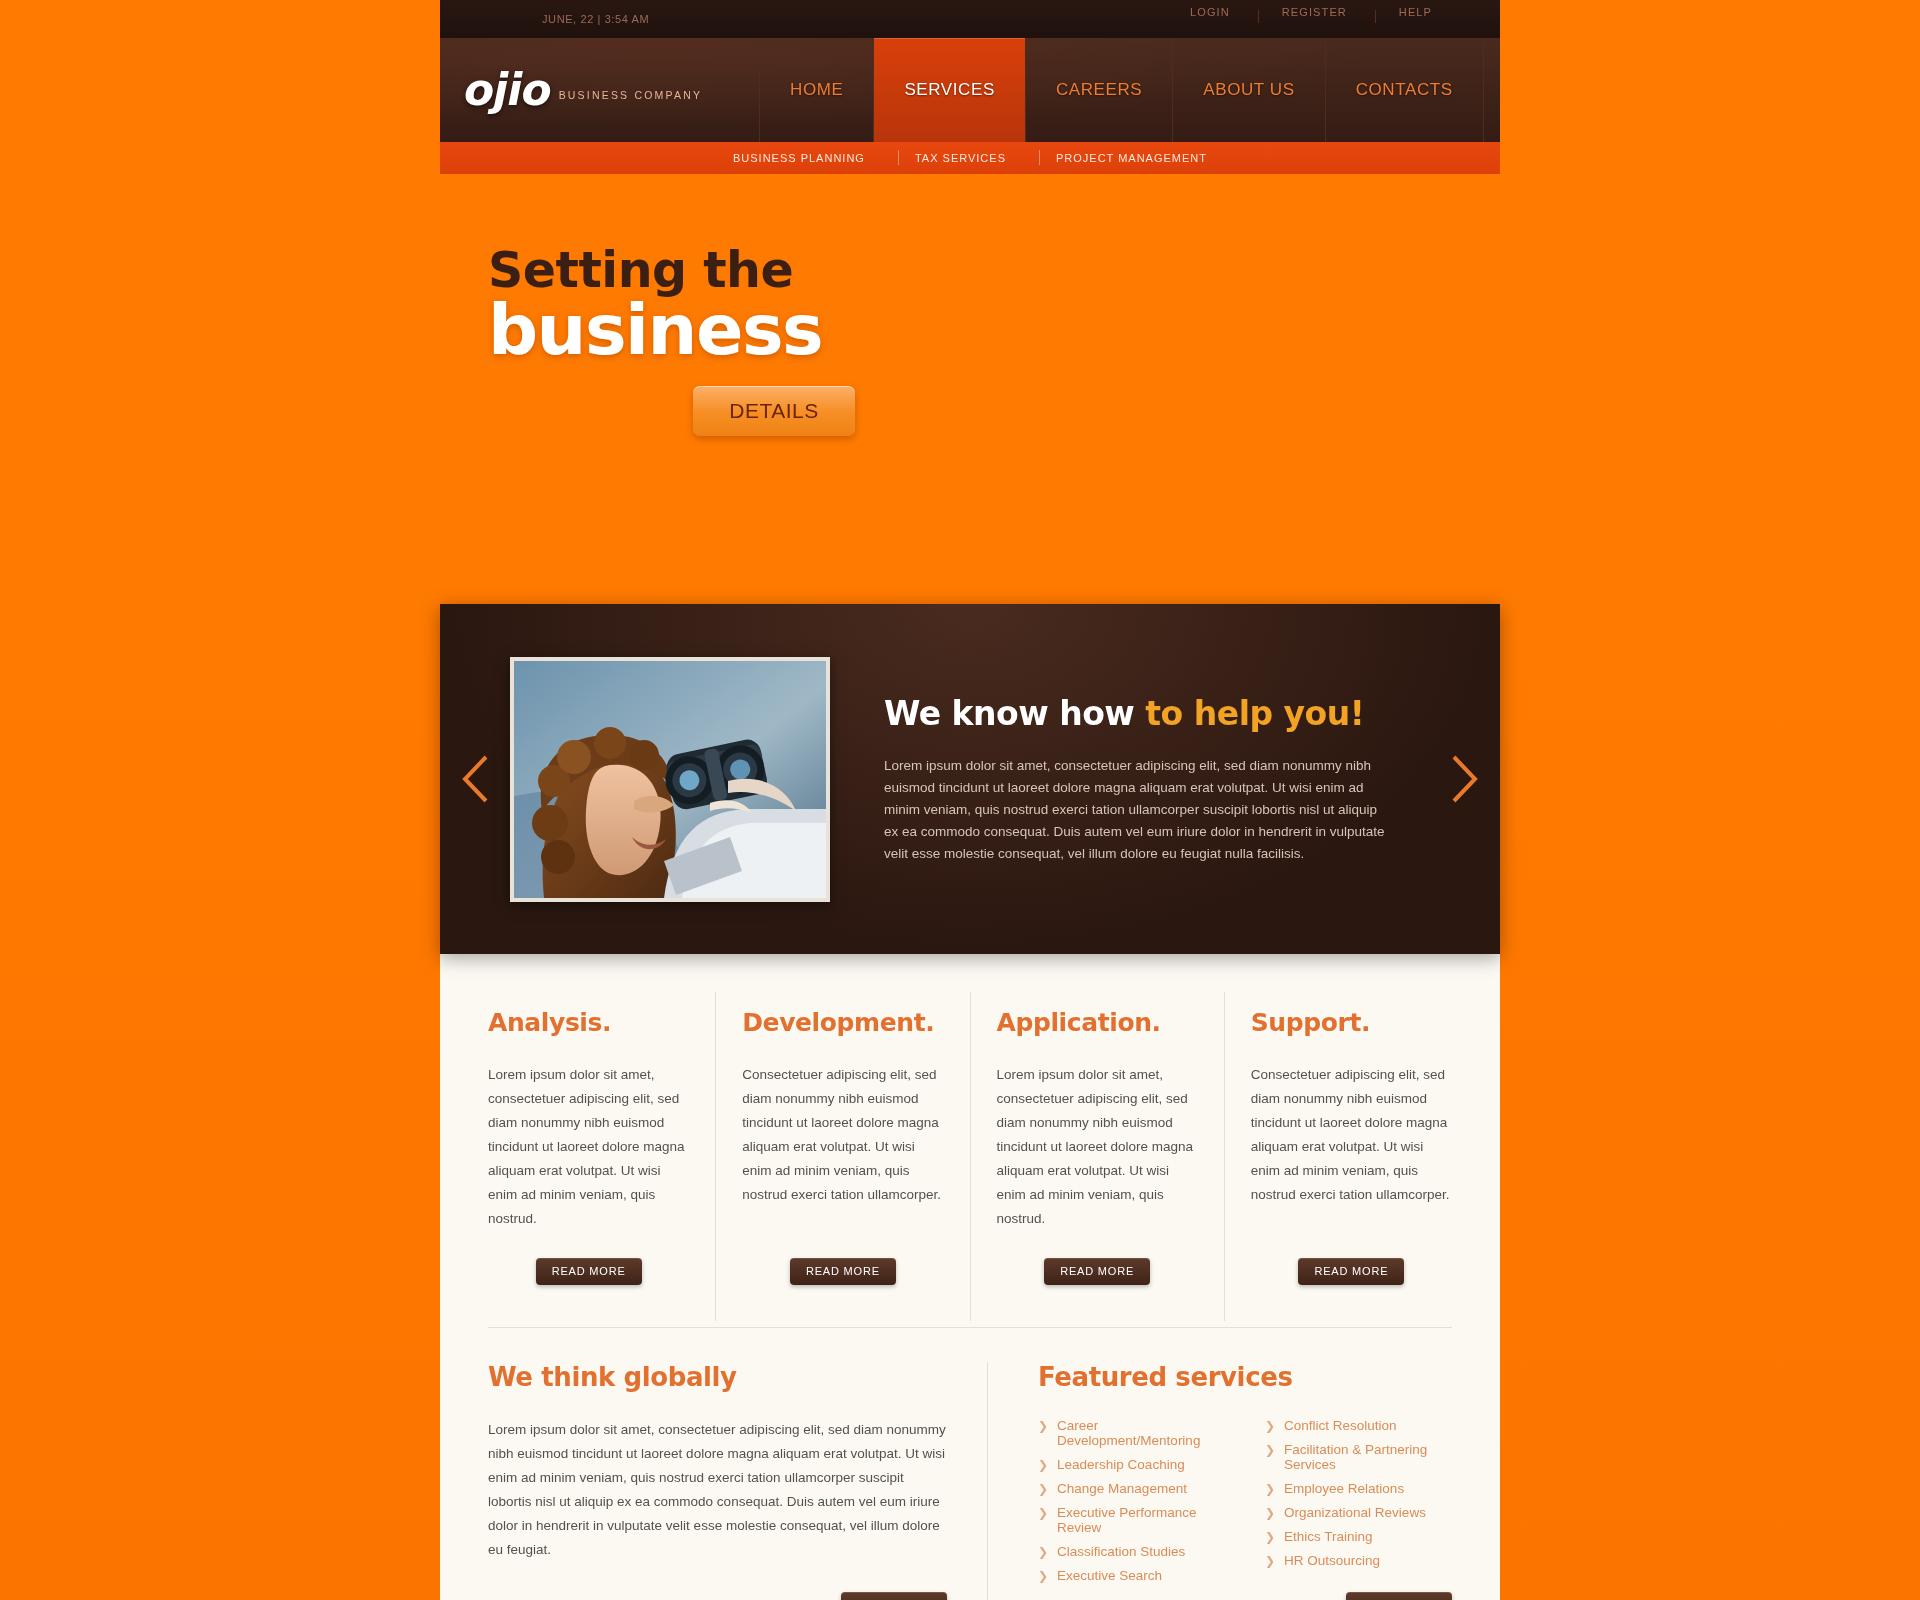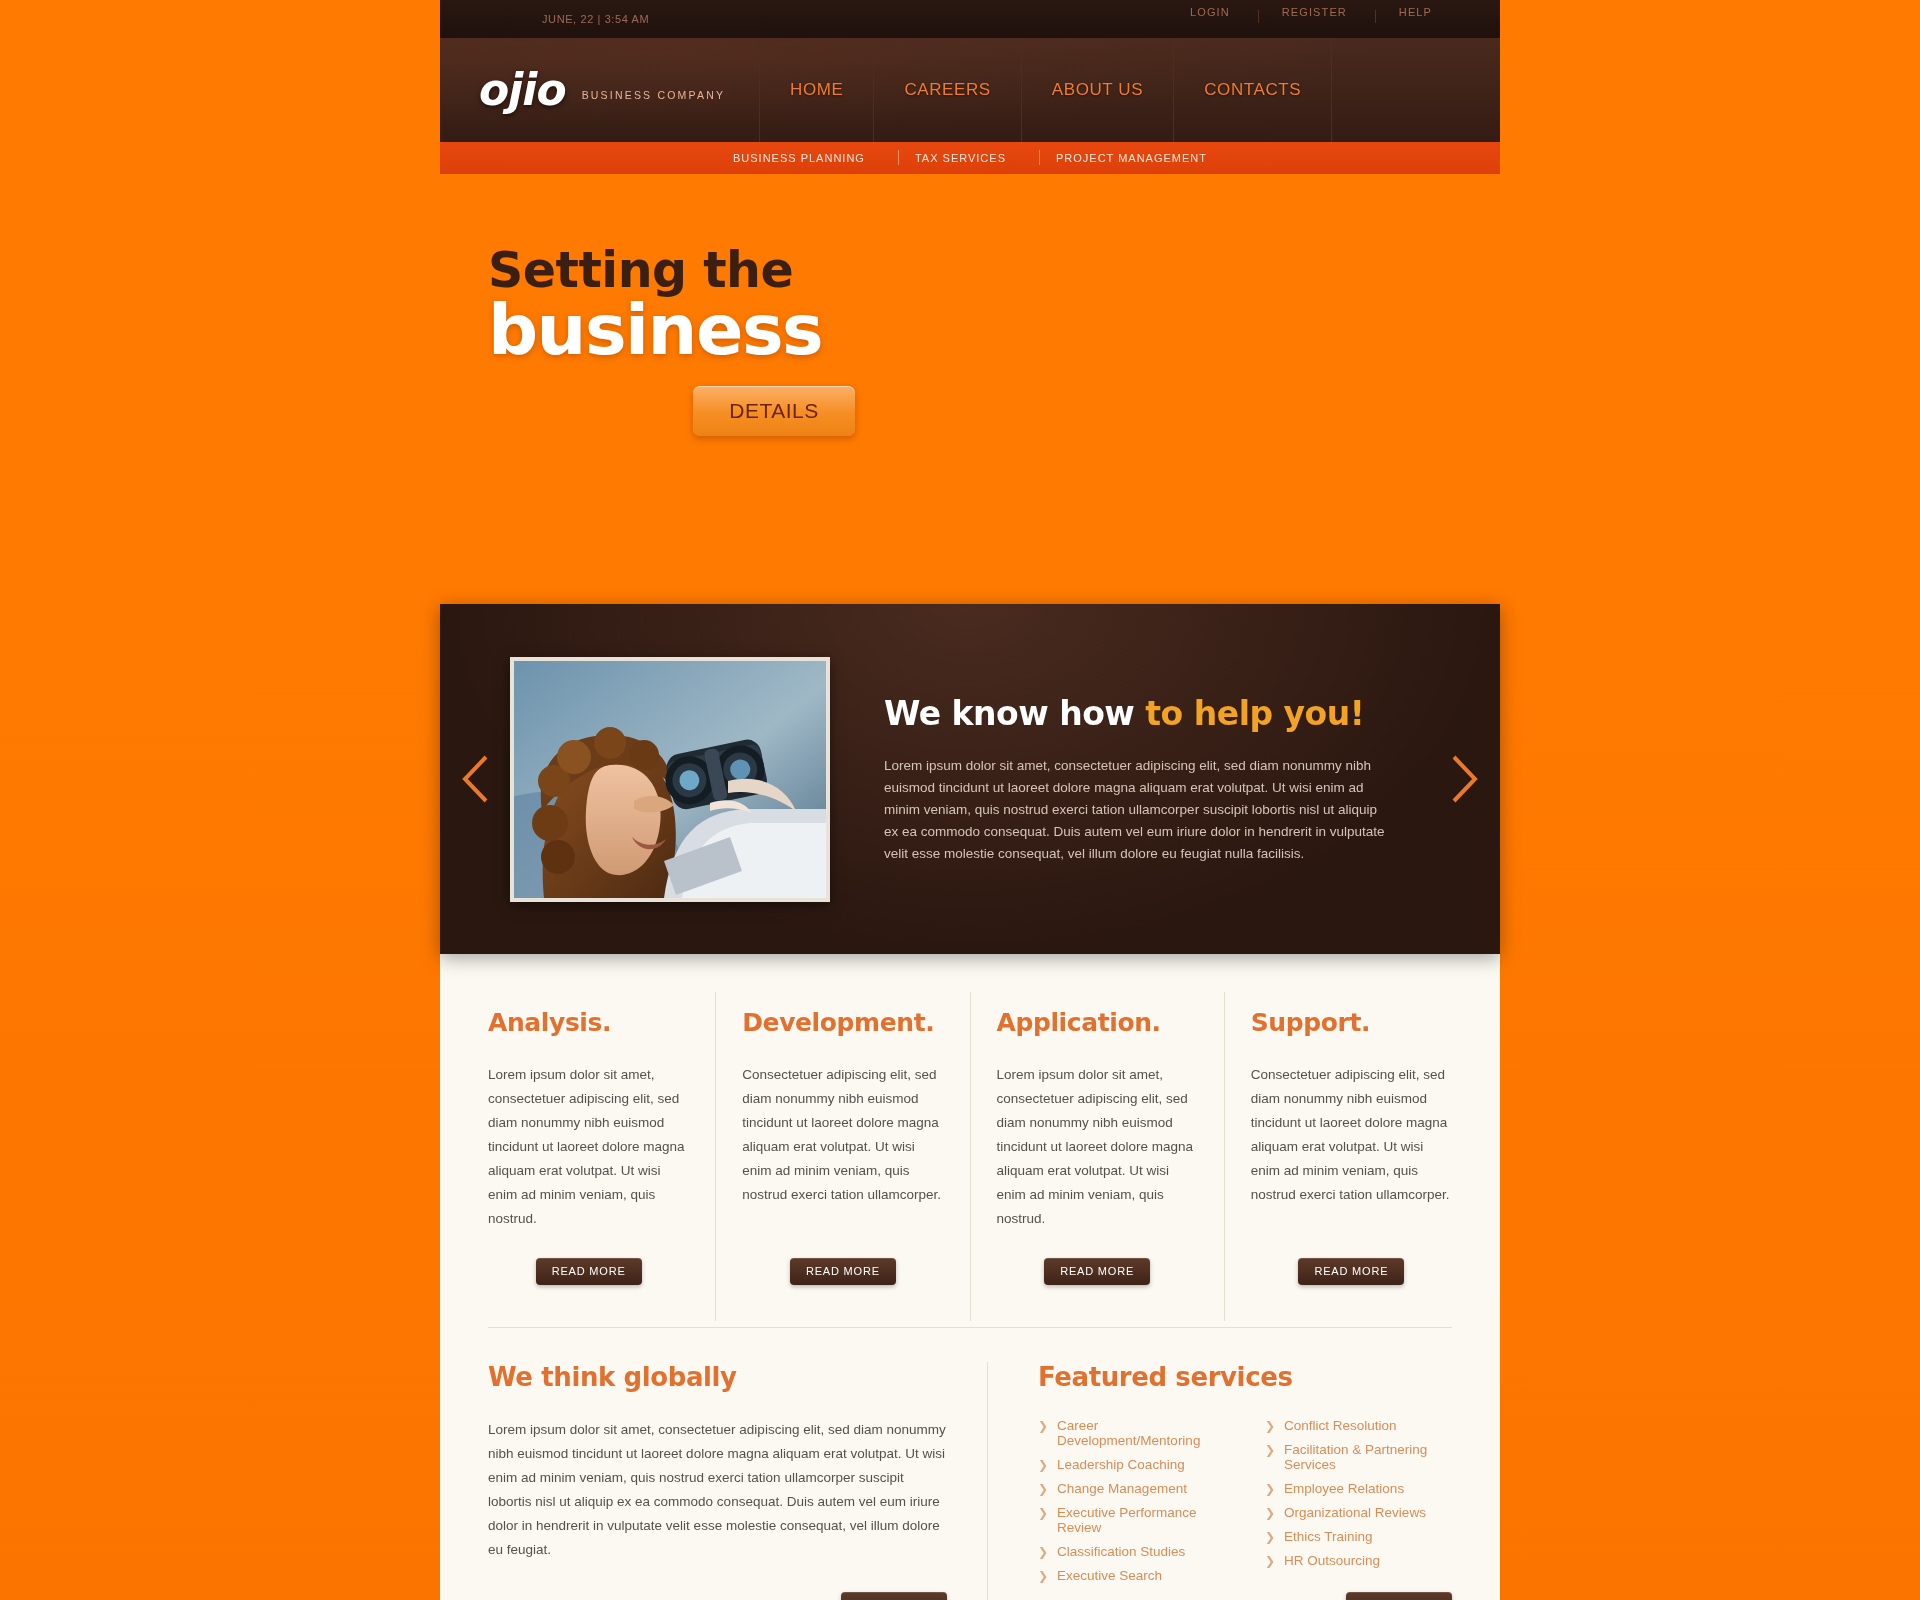--- a/index.html
+++ b/index.html
@@ -52,21 +52,21 @@
     height: 104px;
     background: #3a2018;
     background-image:
       radial-gradient(ellipse at 20% 10%, rgba(90,48,32,.55), transparent 60%),
       linear-gradient(180deg,#4a2a1e 0%,#341c14 100%);
     display: flex; align-items: stretch;
     position: relative;
   }
   .logo-block {
     width: 320px; display: flex; align-items: center;
-    padding-left: 39px; gap: 16px;
+    padding-left: 24px; gap: 8px;
     border-right: 1px solid #512c1e;
   }
   .logo {
     font-family: "DejaVu Sans", sans-serif;
     font-style: italic; font-weight: 700;
     font-size: 44px; color: #fff; letter-spacing: -1px;
     text-shadow: 0 2px 5px rgba(0,0,0,.55);
     line-height: 1;
   }
   .logo-sub {
@@ -253,20 +253,21 @@
       </div>
     </div>
 
     <div class="header">
       <div class="logo-block">
         <div class="logo">ojio</div>
         <div class="logo-sub">BUSINESS  COMPANY</div>
       </div>
       <div class="nav">
         <a href="#" class="nav-item">HOME</a>
+        <a href="#" class="nav-item active">SERVICES</a>
         <a href="#" class="nav-item">CAREERS</a>
         <a href="#" class="nav-item">ABOUT US</a>
         <a href="#" class="nav-item">CONTACTS</a>
       </div>
     </div>
 
     <div class="subnav">
       <a href="#">BUSINESS PLANNING</a>
       <a href="#">TAX SERVICES</a>
       <a href="#">PROJECT MANAGEMENT</a>

